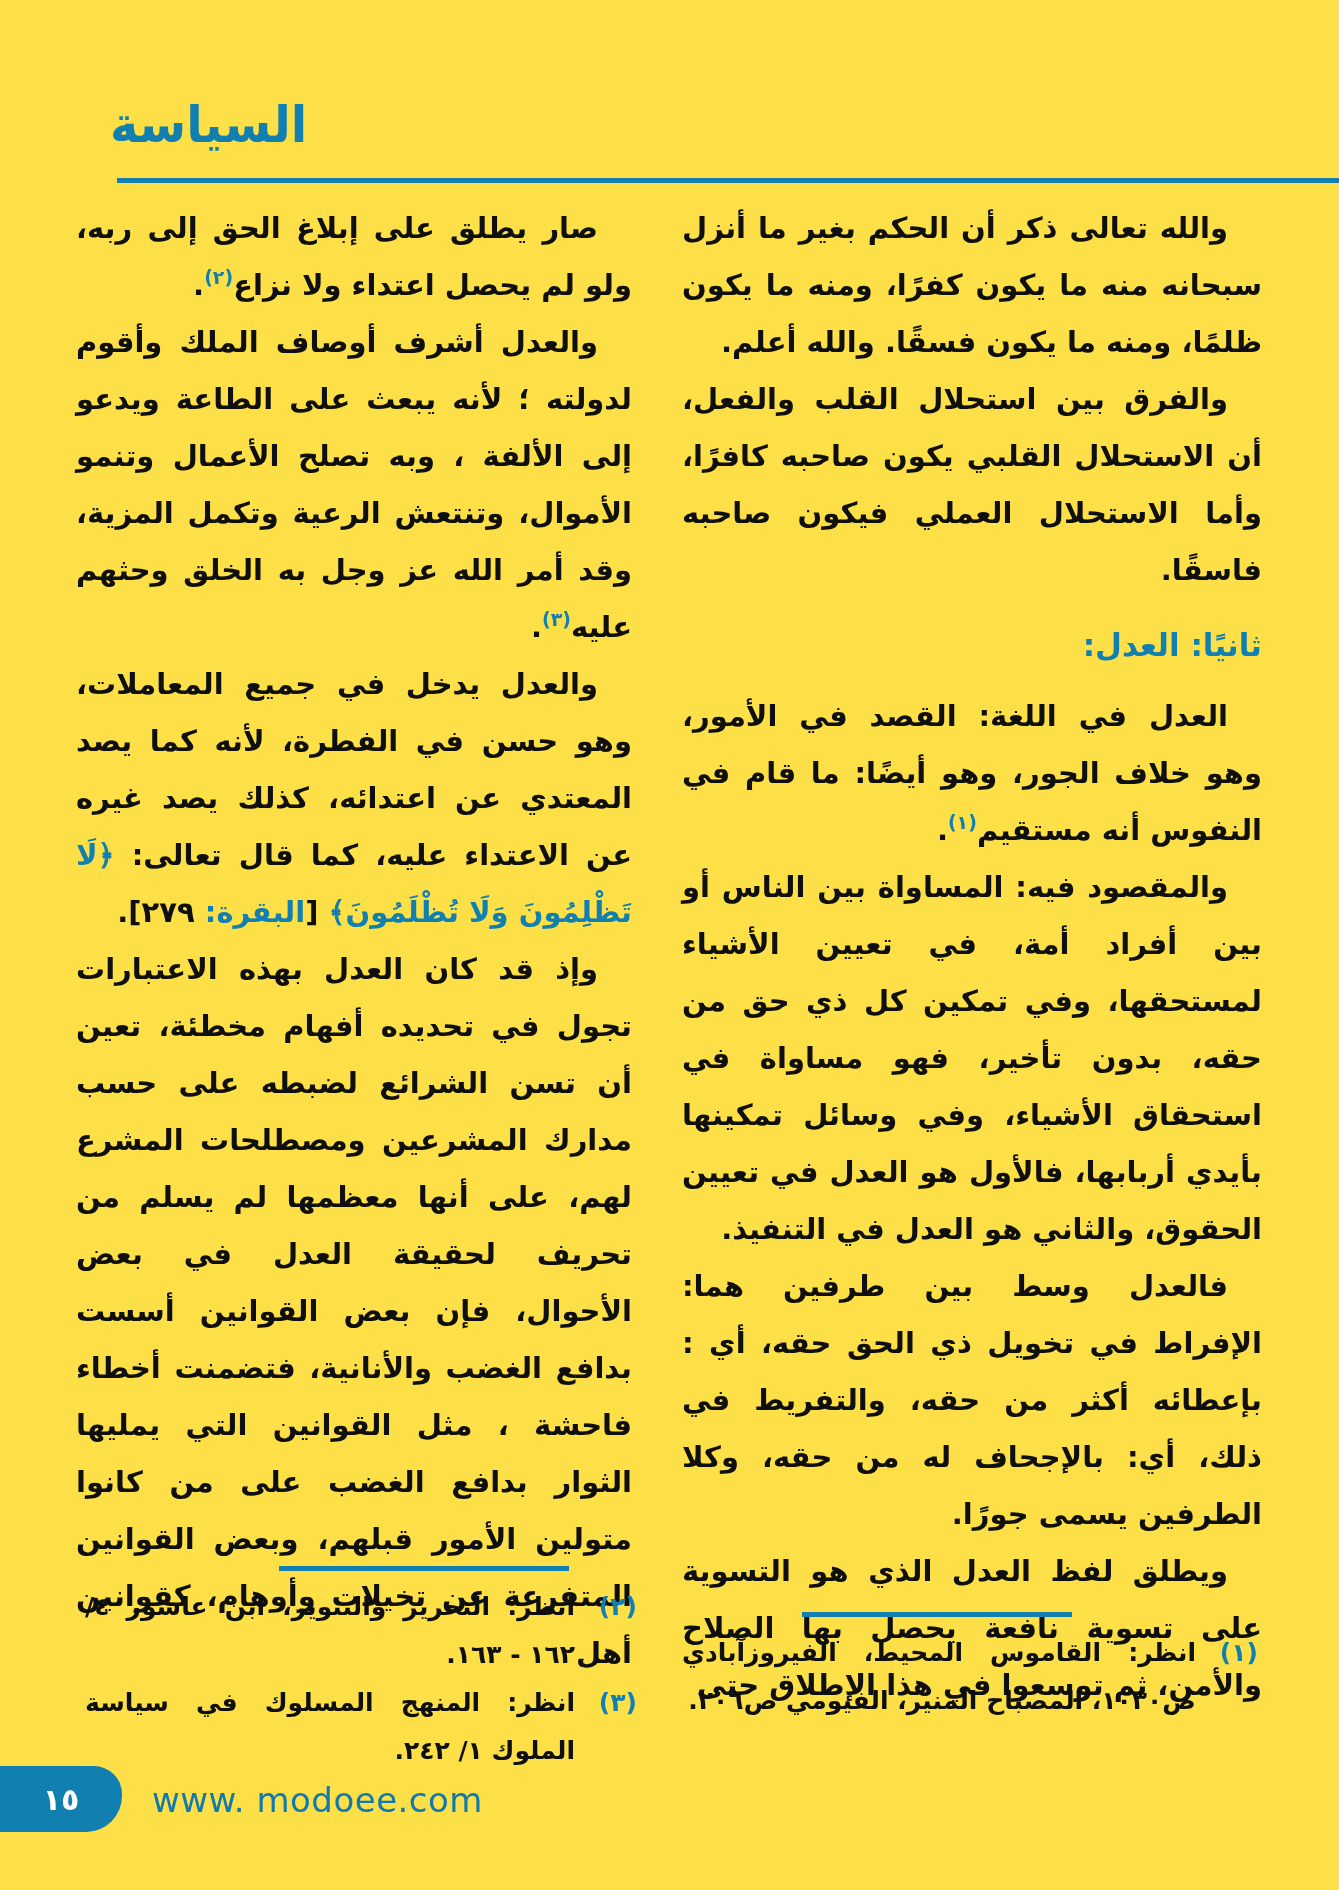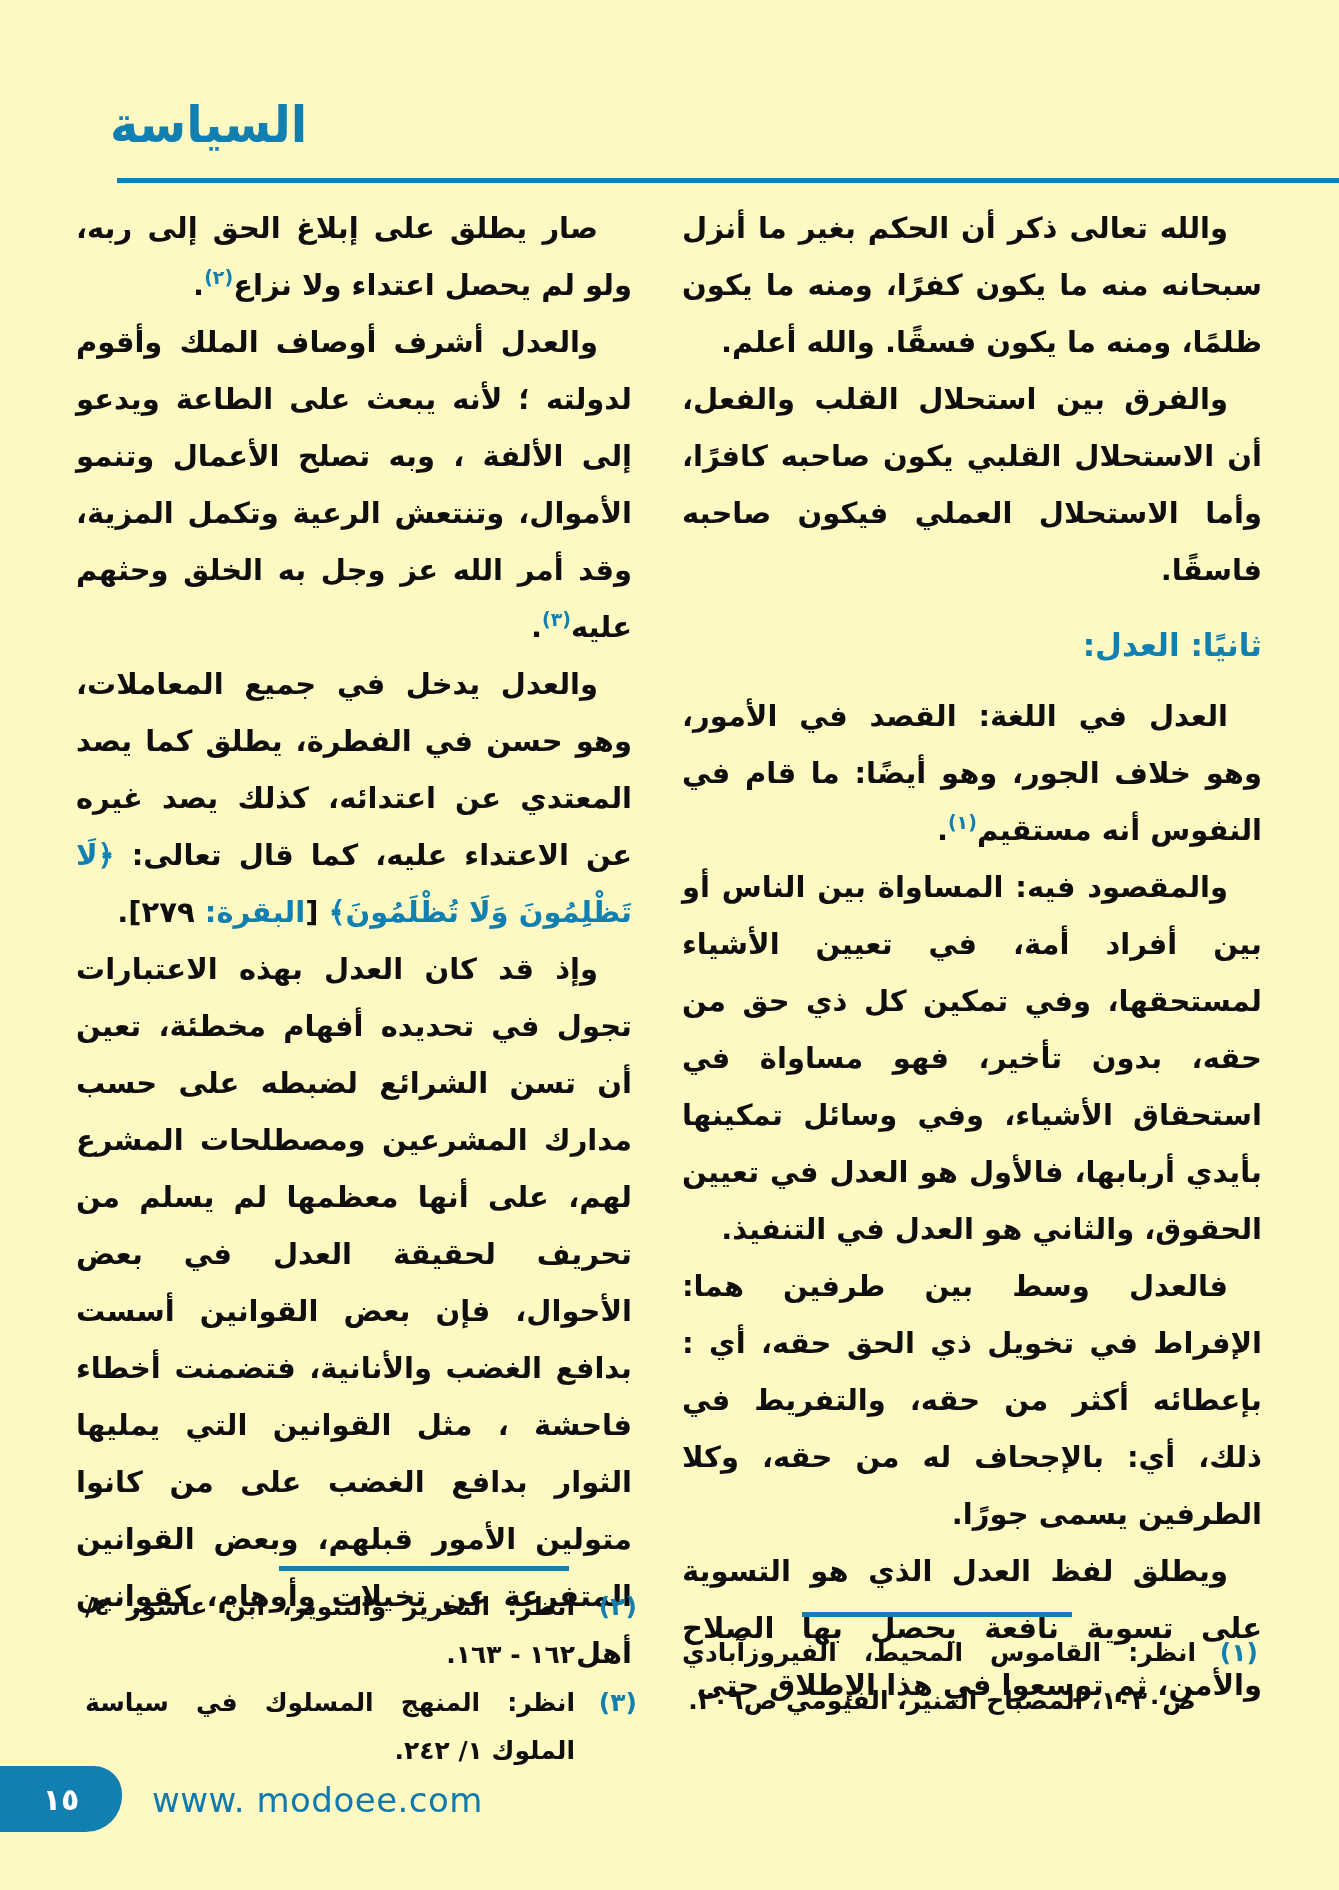--- a/index.html
+++ b/index.html
@@ -1,19 +1,19 @@
 <!DOCTYPE html>
 <html lang="ar"><head>
 <meta charset="utf-8">
 <style>
   html,body{margin:0;padding:0;background:#e8e8e8;}
   .page{
     position:relative;
     width:1339px;height:1890px;
-    background:#fef9c3;
+    background:#fde047;
     font-family:"DejaVu Sans",sans-serif;
     overflow:hidden;
     margin:0 auto;
   }
   
   .header-title{
     position:absolute;left:110px;top:96px;
     color:#1180b1;font-size:48px;font-weight:700;
     direction:rtl;
     transform:scaleY(1.05);
@@ -87,21 +87,21 @@
       <h3 class="col-heading"><span>ثانيًا: العدل:</span></h3>
       <p class="body-p"><span>العدل في اللغة: القصد في الأمور، وهو خلاف الجور، وهو أيضًا: ما قام في النفوس أنه مستقيم</span><span class="fn-ref">(١)</span><span>.</span></p>
       <p class="body-p"><span>والمقصود فيه: المساواة بين الناس أو بين أفراد أمة، في تعيين الأشياء لمستحقها، وفي تمكين كل ذي حق من حقه، بدون تأخير، فهو مساواة في استحقاق الأشياء، وفي وسائل تمكينها بأيدي أربابها، فالأول هو العدل في تعيين الحقوق، والثاني هو العدل في التنفيذ.</span></p>
       <p class="body-p"><span>فالعدل وسط بين طرفين هما: الإفراط في تخويل ذي الحق حقه، أي : بإعطائه أكثر من حقه، والتفريط في ذلك، أي: بالإجحاف له من حقه، وكلا الطرفين يسمى جورًا.</span></p>
       <p class="body-p"><span>ويطلق لفظ العدل الذي هو التسوية على تسوية نافعة يحصل بها الصلاح والأمن، ثم توسعوا في هذا الإطلاق حتى</span></p>
     </div>
 
   <div class="col col-left" id="col-left">
       <p class="body-p"><span>صار يطلق على إبلاغ الحق إلى ربه، ولو لم يحصل اعتداء ولا نزاع</span><span class="fn-ref">(٢)</span><span>.</span></p>
       <p class="body-p"><span>والعدل أشرف أوصاف الملك وأقوم لدولته ؛ لأنه يبعث على الطاعة ويدعو إلى الألفة ، وبه تصلح الأعمال وتنمو الأموال، وتنتعش الرعية وتكمل المزية، وقد أمر الله عز وجل به الخلق وحثهم عليه</span><span class="fn-ref">(٣)</span><span>.</span></p>
-      <p class="body-p"><span>والعدل يدخل في جميع المعاملات، وهو حسن في الفطرة، يطلق كما يصد المعتدي عن اعتدائه، كذلك يصد غيره عن الاعتداء عليه، كما قال تعالى: </span><span class="verse">﴿لَا تَظْلِمُونَ وَلَا تُظْلَمُونَ﴾</span><span> [</span><span class="surah">البقرة:</span><span> ٢٧٩].</span></p>
+      <p class="body-p"><span>والعدل يدخل في جميع المعاملات، وهو حسن في الفطرة، لأنه كما يصد المعتدي عن اعتدائه، كذلك يصد غيره عن الاعتداء عليه، كما قال تعالى: </span><span class="verse">﴿لَا تَظْلِمُونَ وَلَا تُظْلَمُونَ﴾</span><span> [</span><span class="surah">البقرة:</span><span> ٢٧٩].</span></p>
       <p class="body-p"><span>وإذ قد كان العدل بهذه الاعتبارات تجول في تحديده أفهام مخطئة، تعين أن تسن الشرائع لضبطه على حسب مدارك المشرعين ومصطلحات المشرع لهم، على أنها معظمها لم يسلم من تحريف لحقيقة العدل في بعض الأحوال، فإن بعض القوانين أسست بدافع الغضب والأنانية، فتضمنت أخطاء فاحشة ، مثل القوانين التي يمليها الثوار بدافع الغضب على من كانوا متولين الأمور قبلهم، وبعض القوانين المتفرعة عن تخيلات وأوهام، كقوانين أهل</span></p>
     </div>
 
   <div class="fnblock fnblock-right" id="fn-right">
     <div class="fn-rule fn-rule-right"></div>
   <p class="footnote"><span class="fn-num">(١)</span><span>انظر: القاموس المحيط، الفيروزآبادي ص١٠٣٠، المصباح المنير، الفيومي ص٢٠٦.</span></p>
     </div>
 
   <div class="fnblock fnblock-left" id="fn-left">
     <div class="fn-rule fn-rule-left"></div>

